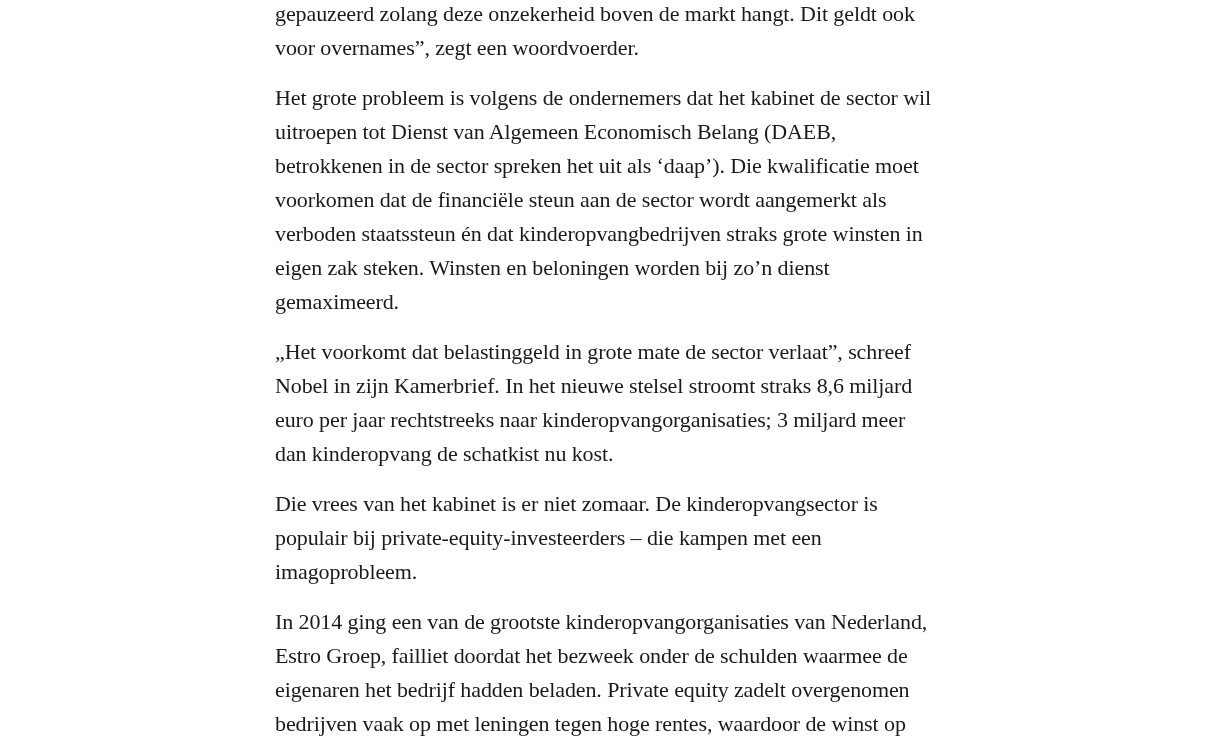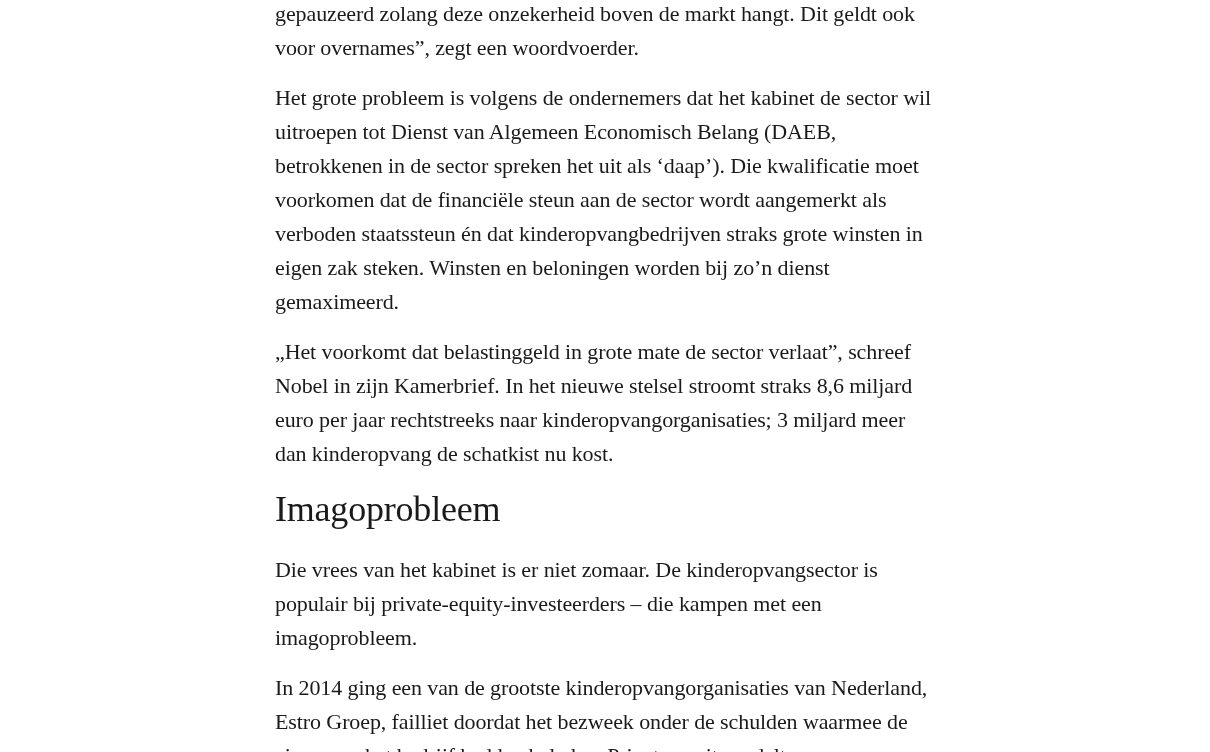--- a/index.html
+++ b/index.html
@@ -39,19 +39,18 @@
 <body>
 
 <main class="article-column">
 
   <p>gepauzeerd zolang deze onzekerheid boven de markt hangt. Dit geldt ook voor overnames”, zegt een woordvoerder.</p>
 
   <p>Het grote probleem is volgens de ondernemers dat het kabinet de sector wil uitroepen tot Dienst van Algemeen Economisch Belang (DAEB, betrokkenen in de sector spreken het uit als ‘daap’). Die kwalificatie moet voorkomen dat de financiële steun aan de sector wordt aangemerkt als verboden staatssteun én dat kinderopvangbedrijven straks grote winsten in eigen zak steken. Winsten en beloningen worden bij zo’n dienst gemaximeerd.</p>
 
   <p>„Het voorkomt dat belastinggeld in grote mate de sector verlaat”, schreef Nobel in zijn Kamerbrief. In het nieuwe stelsel stroomt straks 8,6 miljard euro per jaar rechtstreeks naar kinderopvangorganisaties; 3 miljard meer dan kinderopvang de schatkist nu kost.</p>
 
-  <h2>Imagoprobleem</h2>
 
   <p>Die vrees van het kabinet is er niet zomaar. De kinderopvangsector is populair bij private-equity-investeerders – die kampen met een imagoprobleem.</p>
 
   <p>In 2014 ging een van de grootste kinderopvangorganisaties van Nederland, Estro Groep, failliet doordat het bezweek onder de schulden waarmee de eigenaren het bedrijf hadden beladen. Private equity zadelt overgenomen bedrijven vaak op met leningen tegen hoge rentes, waardoor de winst op</p>
 
 </main>
 
 </body></html>

